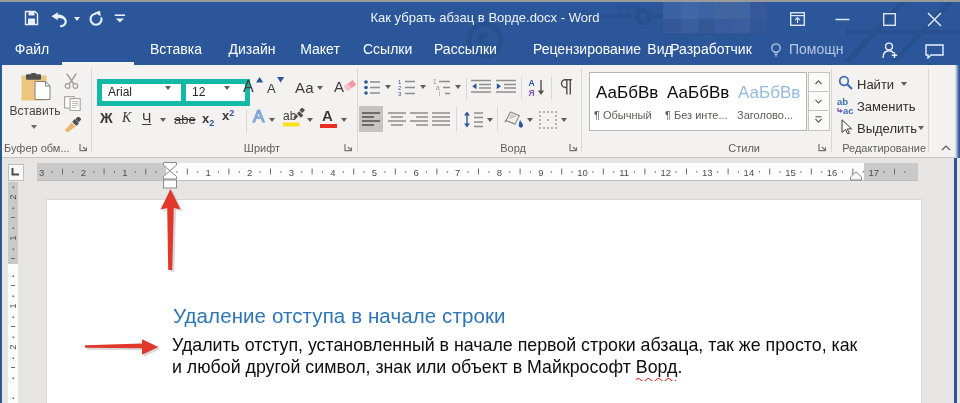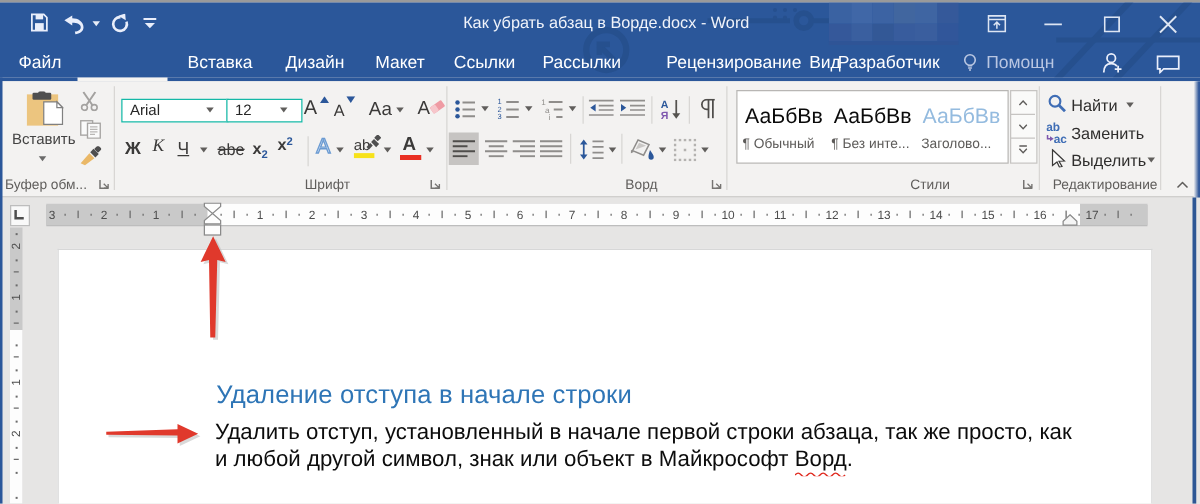--- a/index.html
+++ b/index.html
@@ -9,21 +9,21 @@
 #titlebar{left:0;top:2px;width:960px;height:34px;background:#2b579a;overflow:hidden;}
 #tabrow{left:0;top:36px;width:960px;height:26px;background:#2b579a;overflow:hidden;}
 #blueline{left:0;top:62px;width:960px;height:3px;background:#2b579a;}
 #ribbon{left:0;top:65px;width:960px;height:92px;background:#f3f2f1;}
 #ribbonedge{left:0;top:157px;width:960px;height:1px;background:#c8c6c4;}
 #docarea{left:0;top:158px;width:960px;height:245px;background:#e6e5e4;}
 .tab{position:absolute;top:0;height:26px;line-height:26px;color:#ffffff;font-size:14px;text-align:center;}
 .wtab{position:absolute;left:62px;top:0;width:72px;height:26px;background:#f5f4f2;color:#2b579a;font-size:13px;line-height:26px;text-align:center;}
 .gsep{position:absolute;top:4px;height:83px;width:1px;background:#d8d6d4;}
 .glabel{position:absolute;top:77px;height:12px;font-size:11px;color:#605e5c;text-align:right;line-height:12px;white-space:nowrap;}
-.combo{position:absolute;background:#fff;border:1px solid #14b8a6;font-size:12px;color:#262626;}
+.combo{position:absolute;background:#fff;border:5px solid #14b8a6;font-size:12px;color:#262626;}
 .rbtn{position:absolute;font-size:13px;color:#3b3a39;}
 .caret{position:absolute;width:0;height:0;border-left:3px solid transparent;border-right:3px solid transparent;border-top:4px solid #605e5c;}
 .wcaret{border-top-color:#e8edf7;}
 svg{display:block;}
 </style>
 </head>
 <body>
 <div class="abs" id="topline"></div>
 <div class="abs" id="titlebar">
 

